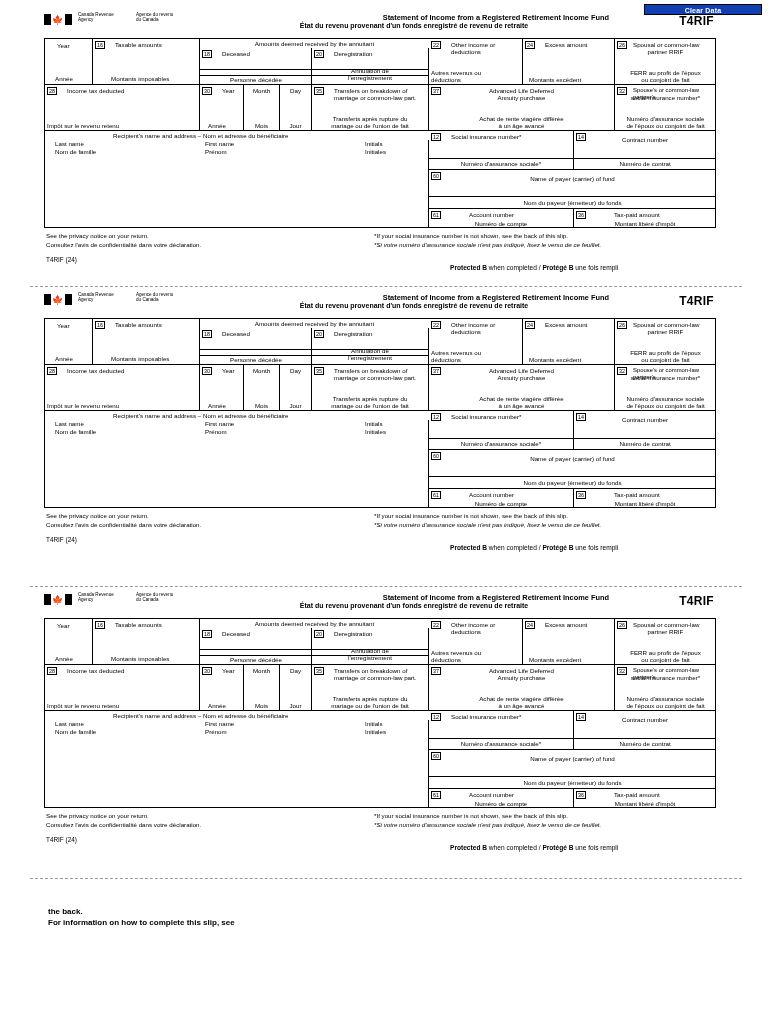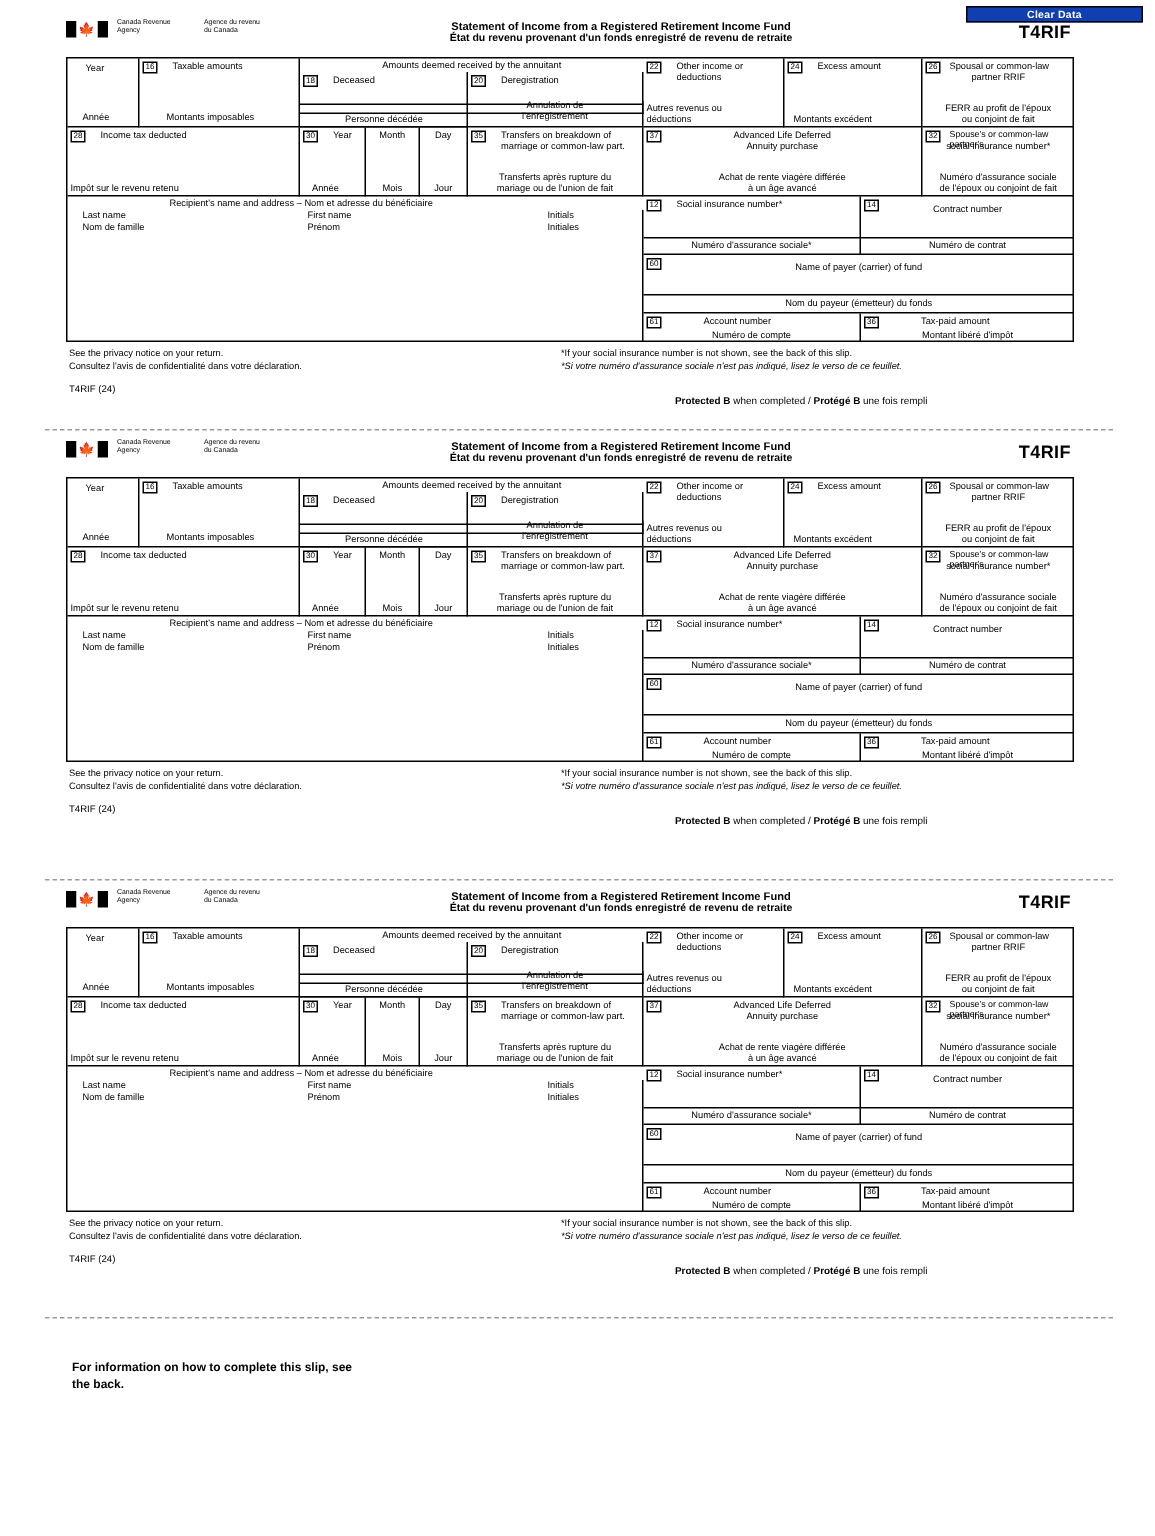--- a/index.html
+++ b/index.html
@@ -48,21 +48,21 @@
     position:absolute; left:50%; top:50%; transform:translate(-50%,-50%);
     font-size:9px; line-height:9px; color:#000;
   }
   .agency {
     position:absolute; left:34px; top:0px;
     font-size:4.6px; line-height:5.4px; color:#000;
   }
   .agency2 { position:absolute; left:92px; top:0px; font-size:4.6px; line-height:5.4px; }
   .title-en {
     position:absolute; left:175px; top:1px; width: 390px;
-    text-align:center; font-size:7.4px; font-weight:bold;
+    text-align:right; font-size:7.4px; font-weight:bold;
   }
   .title-fr {
     position:absolute; left:175px; top:10px; width: 390px;
     text-align:center; font-size:7px; font-weight:bold;
   }
   .t4rif-code {
     position:absolute; right:2px; top:2px;
     font-size:12px; font-weight:bold; letter-spacing:.3px;
   }
 
@@ -641,19 +641,19 @@
         <b>Protected B</b><span> when completed / </span><b>Protégé B</b><span> une fois rempli</span>
       </div>
     </div>
   </div>
 
   <div class="divider div1"></div>
   <div class="divider div2"></div>
   <div class="divider div3"></div>
 
   <div class="bottom-note-l">
+    <div>the back.</div>
     <div>For information on how to complete this slip, see</div>
-    <div>the back.</div>
   </div>
   <div class="bottom-note-r">
   </div>
 
 </div>
 
 </body></html>

